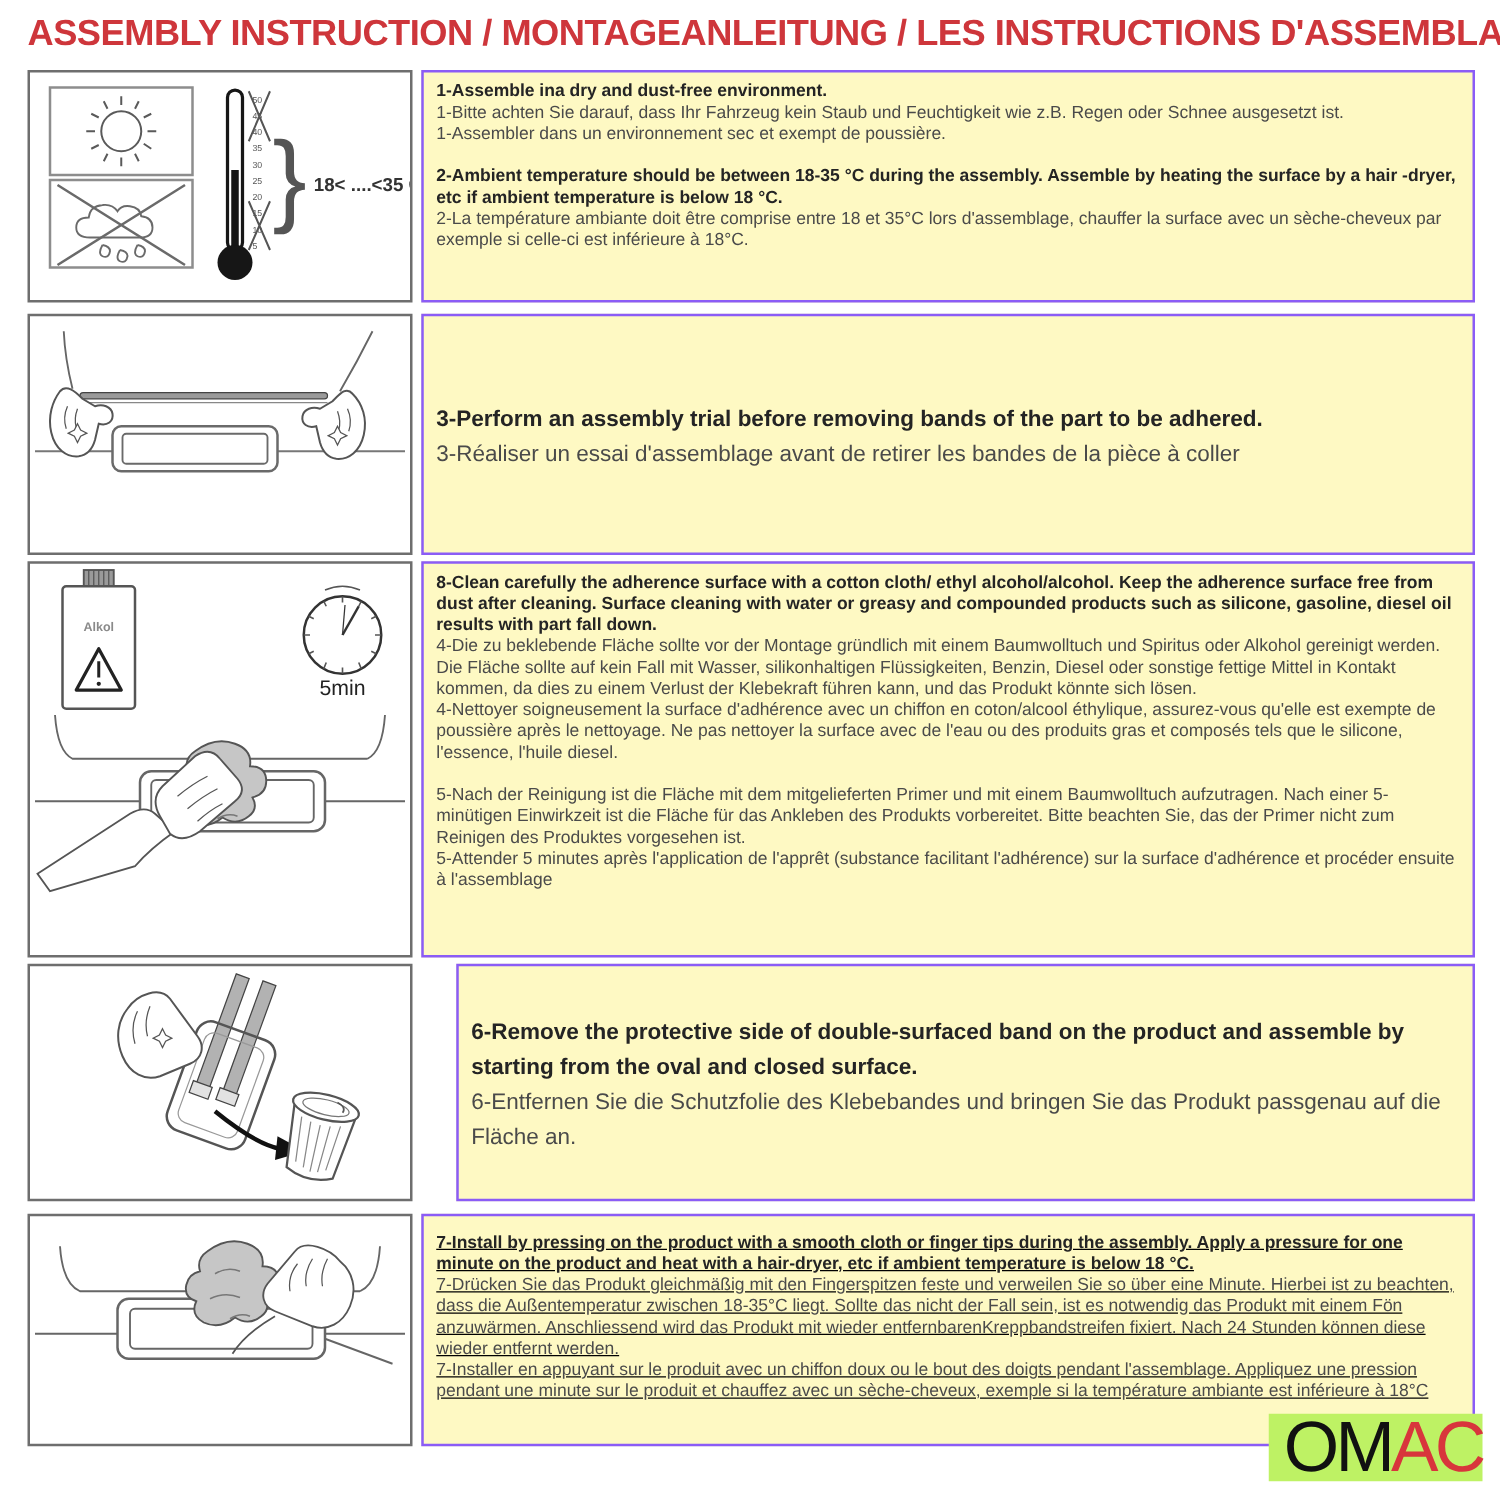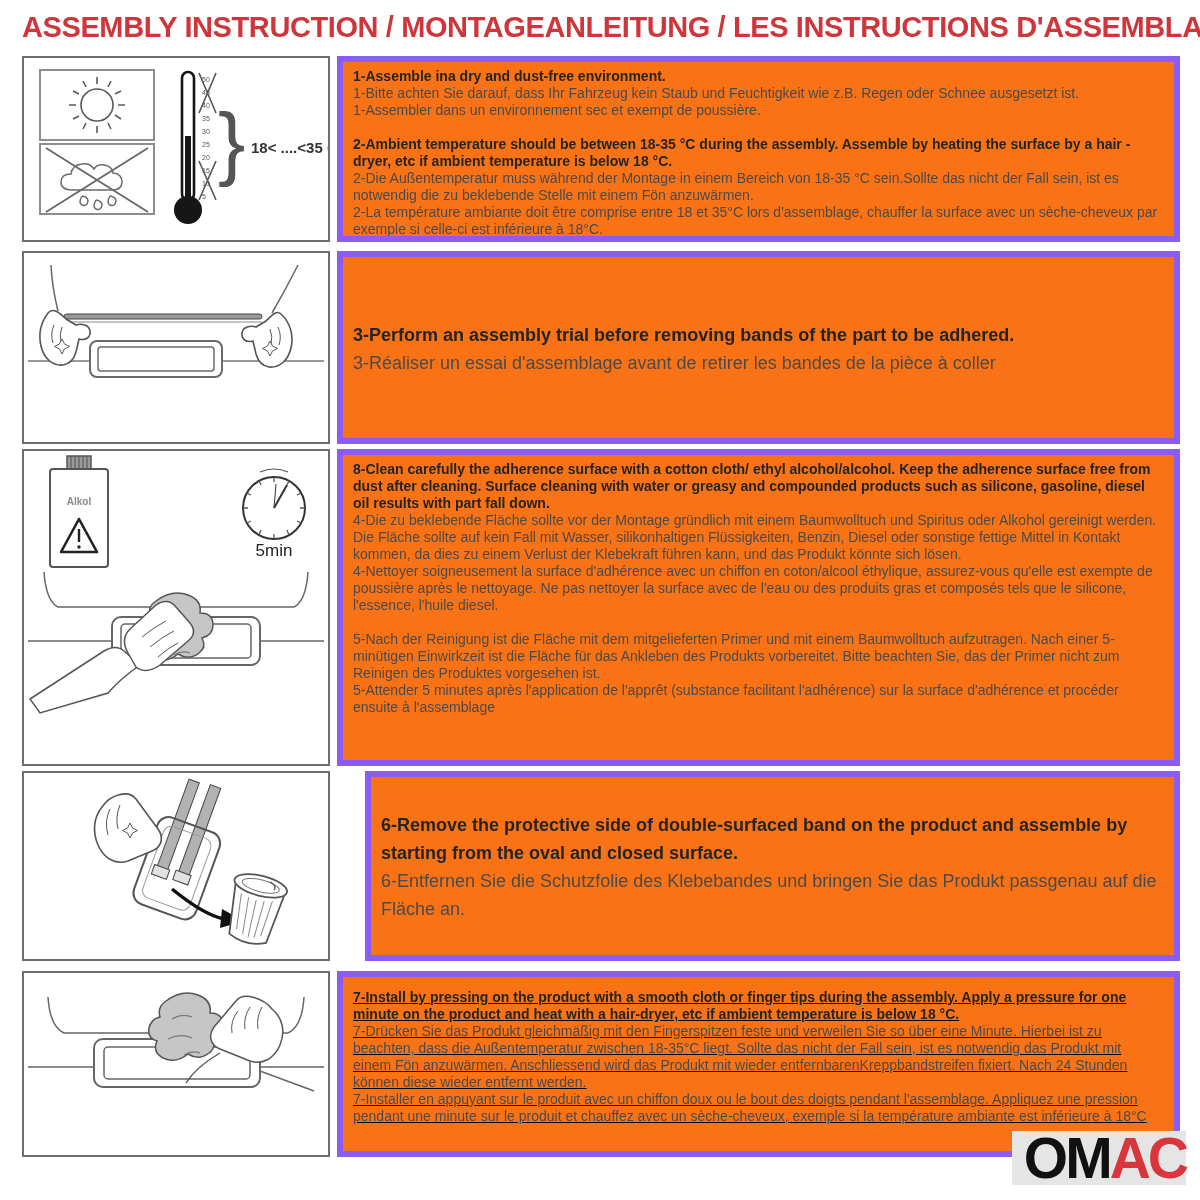--- a/index.html
+++ b/index.html
@@ -10,29 +10,29 @@
            letter-spacing:-0.4px; white-space:nowrap; margin-bottom:11px; }
   .row { display:flex; width:100%; }
   .r1 { height:186px; margin-bottom:9px; }
   .r2 { height:193px; margin-bottom:5px; }
   .r3 { height:317px; margin-bottom:5px; }
   .r4 { height:190px; margin-bottom:10px;gap:28px; }
   .r5 { height:186px;text-decoration:underline; }
   .illus { flex:0 0 308px; width:308px; border:2px solid #6e6e6e; background:#fff;
            margin-right:7px; overflow:hidden; }
   .illus svg { display:block; width:100%; height:100%; }
-  .textbox { flex:1; border:6px solid #8b5cf6; background:#f97316; overflow:hidden;
+  .textbox { flex:1; border:2px solid #8b5cf6; background:#fef9c3; overflow:hidden;
              padding:6px 12px 4px 10px; }
   .textbox.center { display:flex; flex-direction:column; justify-content:center; }
   .small p { font-size:14px; line-height:17px; color:#4a4a4a; }
   .large p { font-size:18px; line-height:28px; color:#4a4a4a; }
   p.en { font-weight:bold; color:#242424; }
   .gap  { height:17px; }
-  .brand { position:absolute; right:14px; bottom:15px; background:#e5e5e5; z-index:5;
-           font-size:57px; font-weight:bold; letter-spacing:-3px; line-height:54px;
+  .brand { position:absolute; right:14px; bottom:15px; background:#bef264; z-index:5;
+           font-size:57px; font-weight:normal; letter-spacing:-3px; line-height:54px;
            padding-left:12px; }
   .brand .bk { color:#111111; }
   .brand .rd { color:#d8363c; }
   svg text { font-family:"Liberation Sans", sans-serif; }
 </style>
 </head>
 <body>
 
 <div class="page">
 
@@ -80,21 +80,20 @@
           <text x="227" y="95" font-size="15" font-weight="bold" fill="#333">18&lt; ....&lt;35 C</text>
         </g>
       </svg>
     </div>
     <div class="textbox small">
       <p class="en">1-Assemble ina dry and dust-free environment.</p>
       <p class="de">1-Bitte achten Sie darauf, dass Ihr Fahrzeug kein Staub und Feuchtigkeit wie z.B. Regen oder Schnee ausgesetzt ist.</p>
       <p class="fr">1-Assembler dans un environnement sec et exempt de poussière.</p>
       <div class="gap"></div>
       <p class="en">2-Ambient temperature should be between 18-35 °C  during the assembly. Assemble by heating the surface by a hair -dryer, etc if ambient temperature is below 18 °C.</p>
-      <p class="de">2-Die Außentemperatur muss während der Montage in einem Bereich von 18-35 °C  sein.Sollte das nicht der Fall sein, ist es notwendig die zu beklebende Stelle mit einem Fön anzuwärmen.</p>
       <p class="fr">2-La température ambiante doit être comprise entre 18 et 35°C lors d'assemblage, chauffer la surface avec un sèche-cheveux par exemple si celle-ci est inférieure à 18°C.</p>
     </div>
   </section>
 
   <section class="row r2">
     <div class="illus">
       <svg viewBox="0 0 304 189">
         <path d="M4,108 L300,108" stroke="#777" stroke-width="1.5" fill="none"></path>
         <g>
           <rect x="66" y="88" width="132" height="36" rx="7" fill="#fff" stroke="#6a6a6a" stroke-width="2"></rect>

